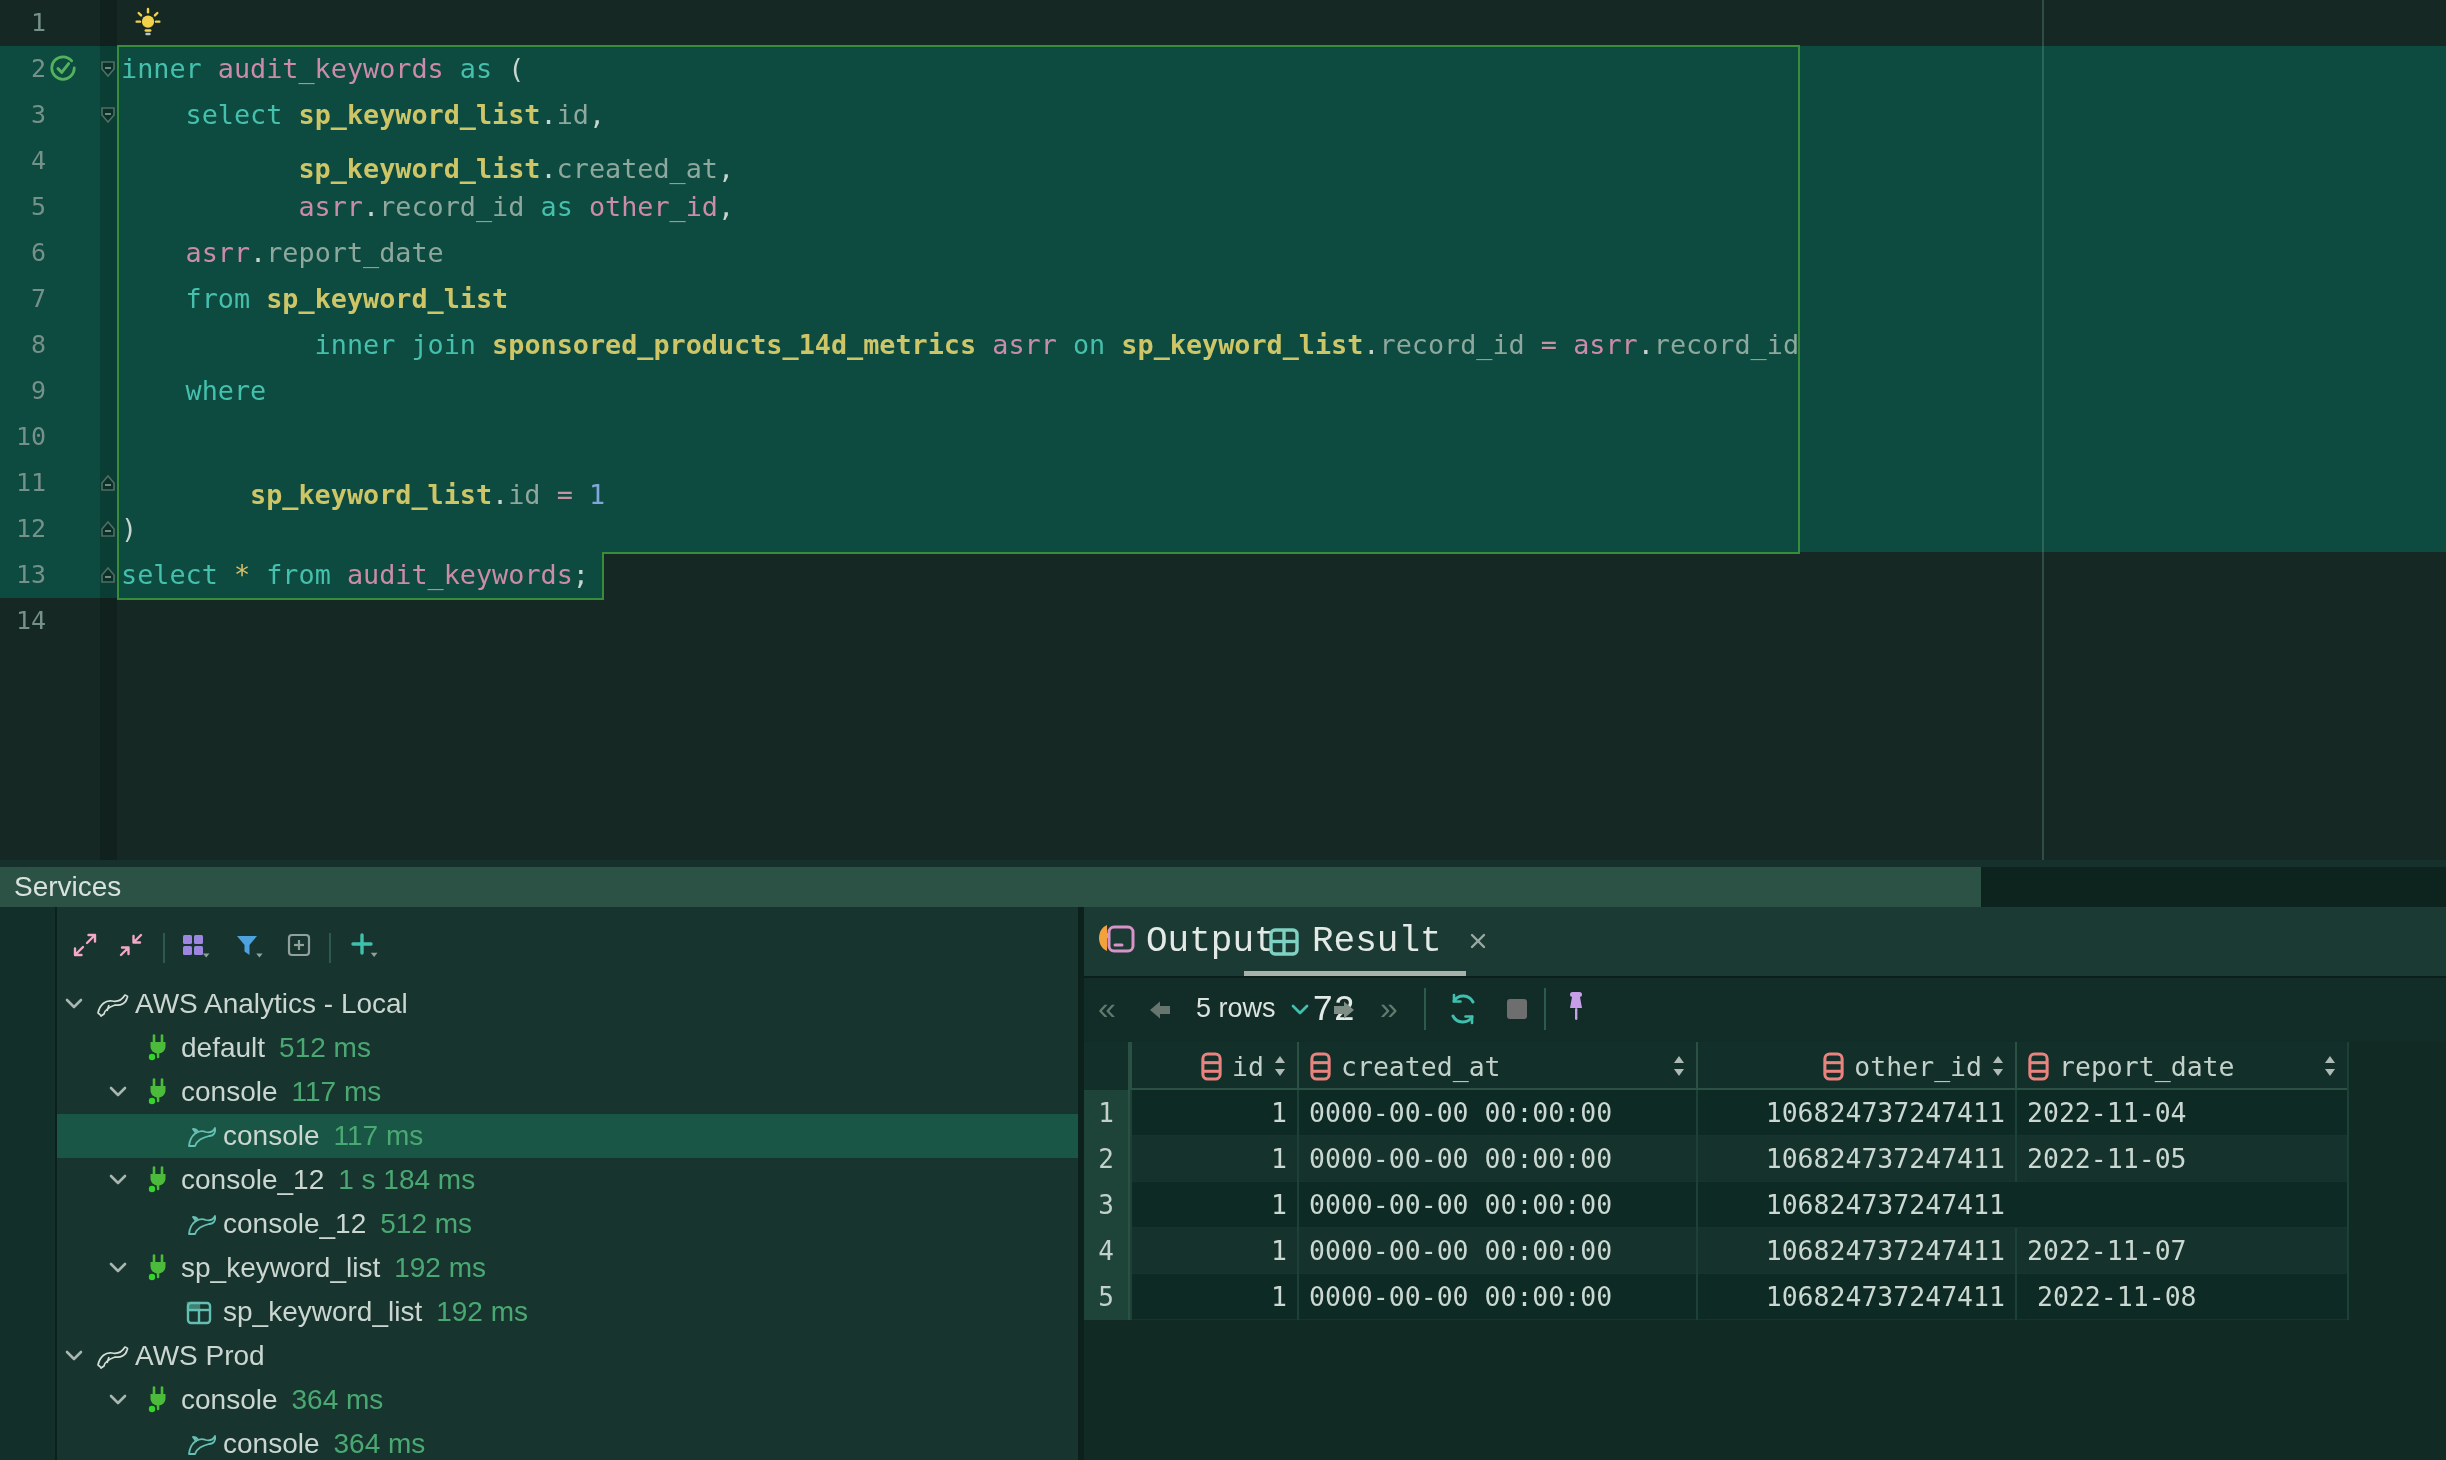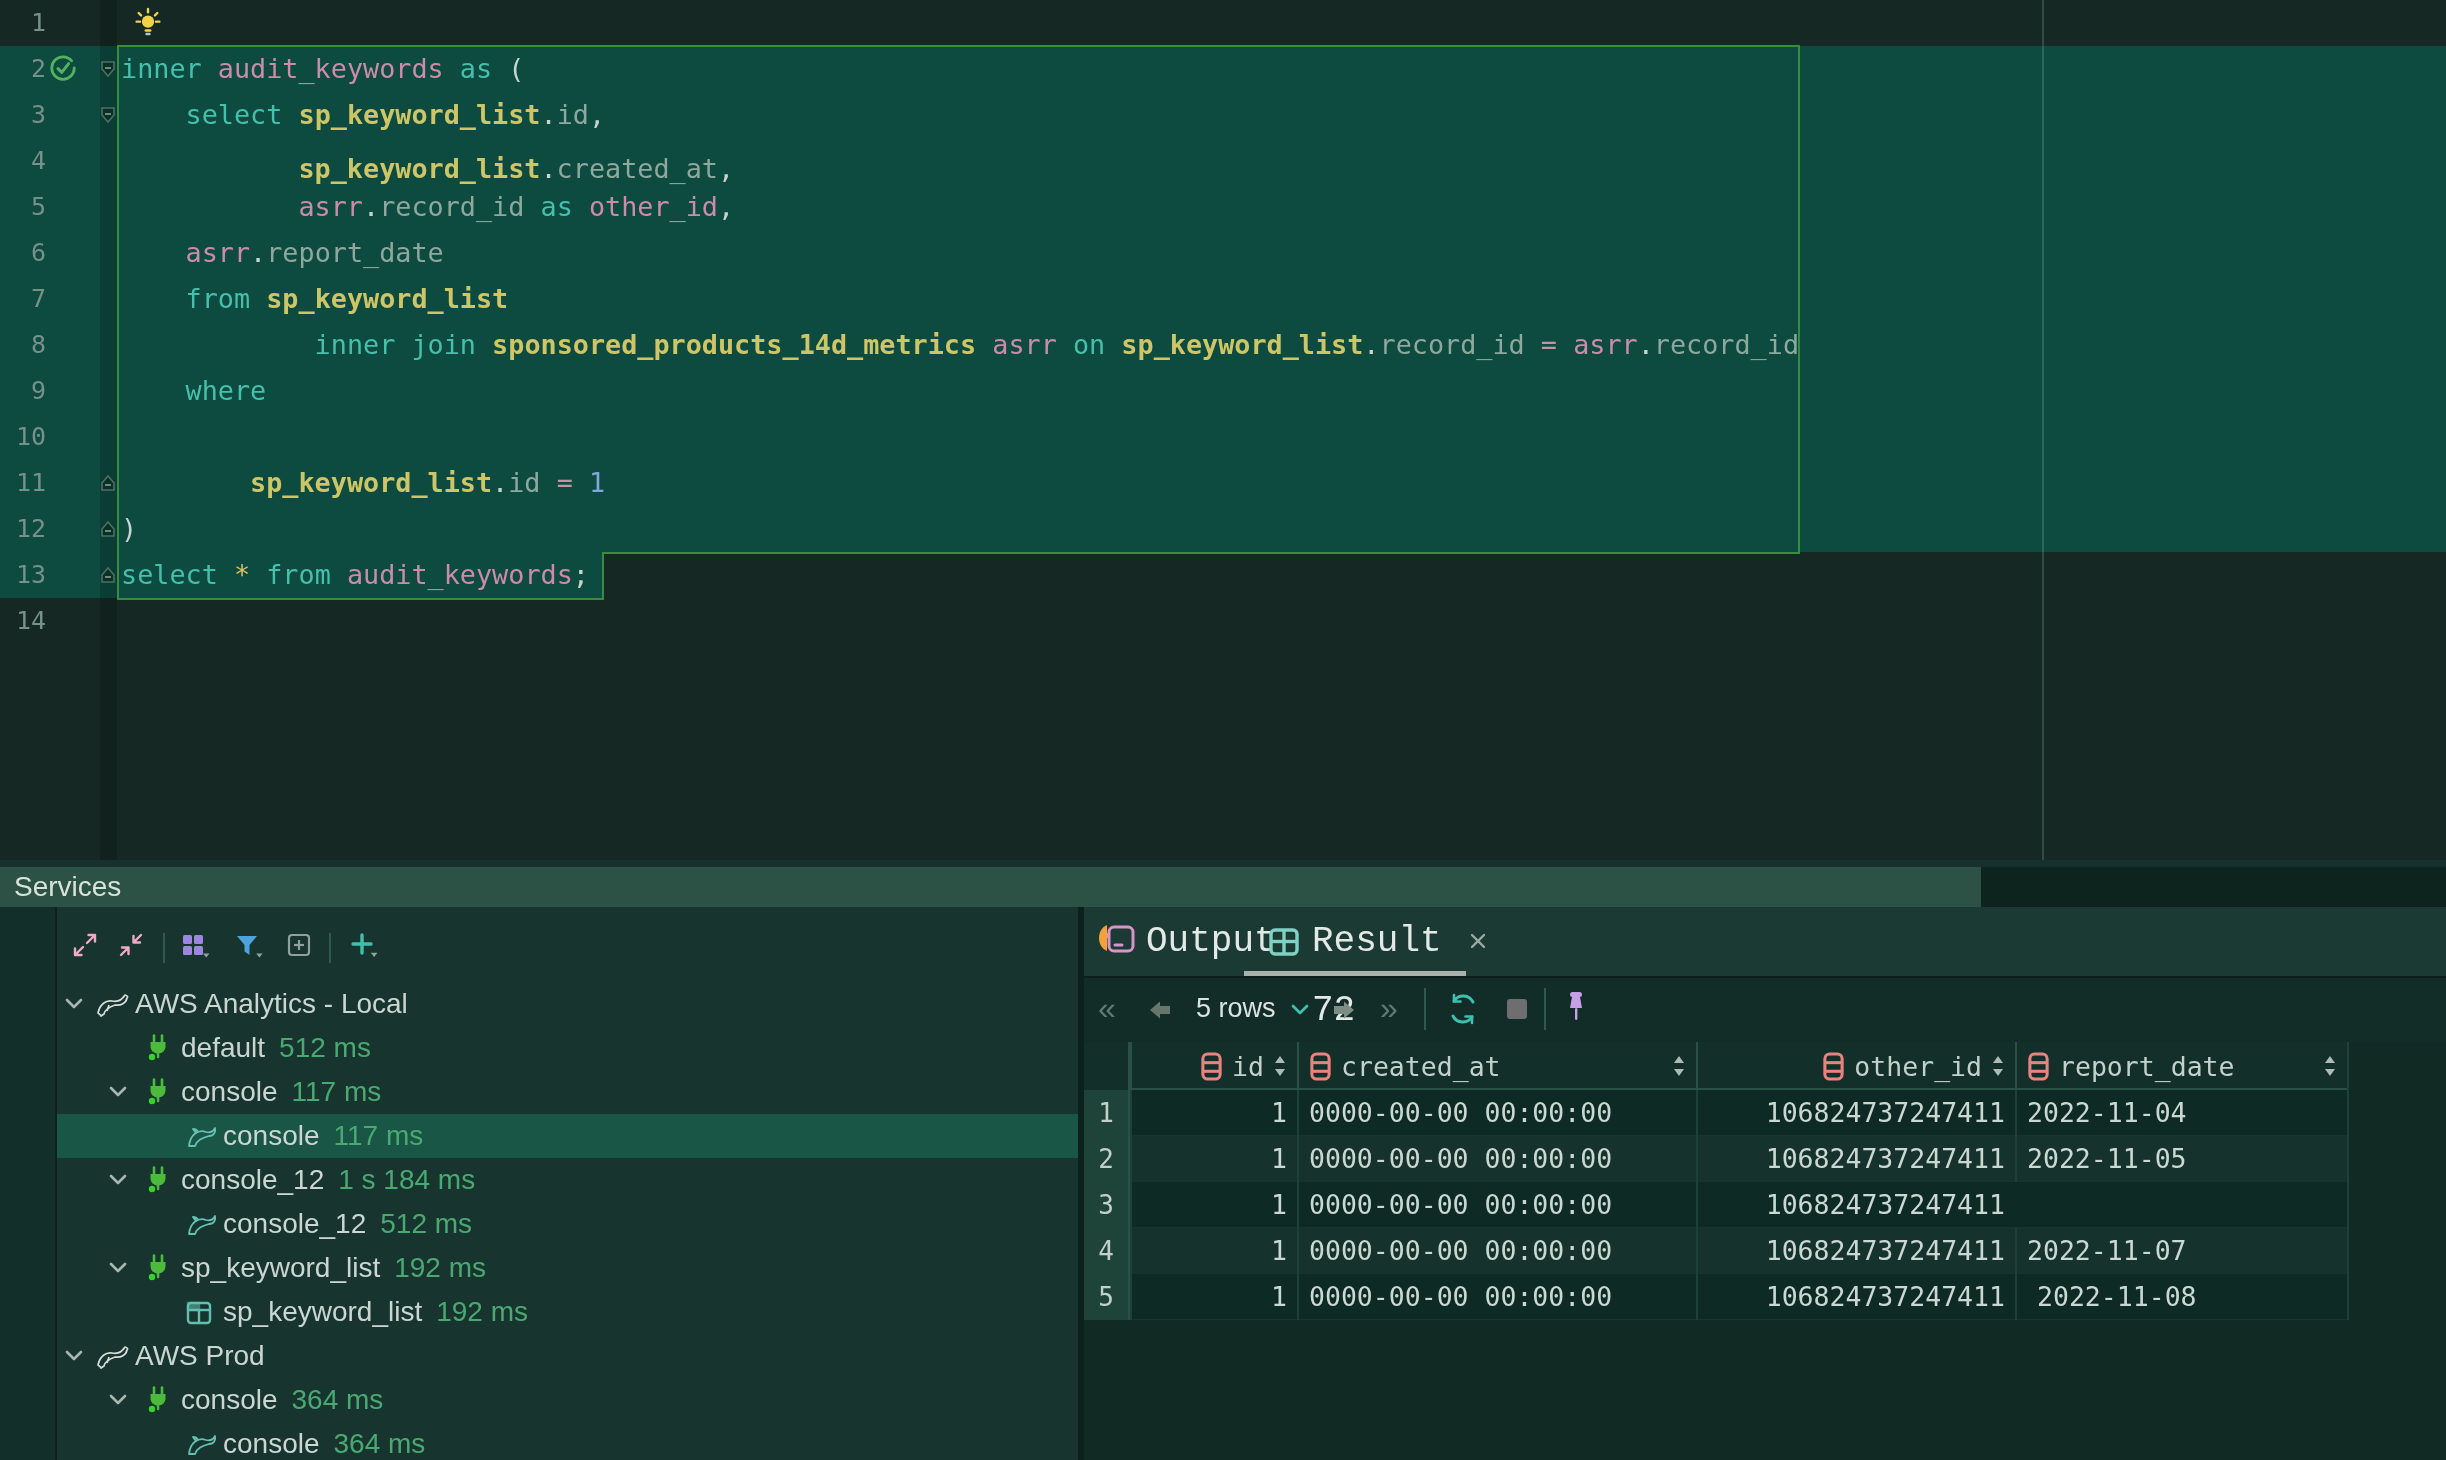--- a/index.html
+++ b/index.html
@@ -87,21 +87,21 @@
       <div class="codeline" style="position: absolute; top: 230px; height: 46px;"><span class="tok-pl">    </span><span class="tok-id">asrr</span><span class="tok-pl">.</span><span class="tok-fld">report_date</span></div>
       <div class="lnum" style="position: absolute; left: 0px; top: 276px; height: 46px;">7</div>
       <div class="codeline" style="position: absolute; top: 276px; height: 46px;"><span class="tok-pl">    </span><span class="tok-kw">from</span><span class="tok-pl"> </span><span class="tok-tbl">sp_keyword_list</span></div>
       <div class="lnum" style="position: absolute; left: 0px; top: 322px; height: 46px;">8</div>
       <div class="codeline" style="position: absolute; top: 322px; height: 46px;"><span class="tok-pl">            </span><span class="tok-kw">inner</span><span class="tok-pl"> </span><span class="tok-kw">join</span><span class="tok-pl"> </span><span class="tok-tbl">sponsored_products_14d_metrics</span><span class="tok-pl"> </span><span class="tok-id">asrr</span><span class="tok-pl"> </span><span class="tok-kw">on</span><span class="tok-pl"> </span><span class="tok-tbl">sp_keyword_list</span><span class="tok-pl">.</span><span class="tok-fld">record_id</span><span class="tok-pl"> </span><span class="tok-op">=</span><span class="tok-pl"> </span><span class="tok-id">asrr</span><span class="tok-pl">.</span><span class="tok-fld">record_id</span></div>
       <div class="lnum" style="position: absolute; left: 0px; top: 368px; height: 46px;">9</div>
       <div class="codeline" style="position: absolute; top: 368px; height: 46px;"><span class="tok-pl">    </span><span class="tok-kw">where</span></div>
       <div class="lnum" style="position: absolute; left: 0px; top: 414px; height: 46px;">10</div>
       <div class="codeline" style="position: absolute; top: 414px; height: 46px;"></div>
       <div class="lnum" style="position: absolute; left: 0px; top: 460px; height: 46px;">11</div>
-      <div class="codeline" style="position: absolute; top: 460px; height: 46px;"><span class="tok-pl">        </span><span class="tok-tbl">sp_keyword_list</span><span class="tok-pl">.</span><span class="tok-fld">id</span><span class="tok-pl"> </span><span class="tok-op">=</span><span class="tok-pl"> </span><span class="tok-num">1</span></div>
+      <div class="codeline" style="position: absolute; top: 472px; height: 46px;"><span class="tok-pl">        </span><span class="tok-tbl">sp_keyword_list</span><span class="tok-pl">.</span><span class="tok-fld">id</span><span class="tok-pl"> </span><span class="tok-op">=</span><span class="tok-pl"> </span><span class="tok-num">1</span></div>
       <div class="lnum" style="position: absolute; left: 0px; top: 506px; height: 46px;">12</div>
       <div class="codeline" style="position: absolute; top: 506px; height: 46px;"><span class="tok-pl">)</span></div>
       <div class="lnum" style="position: absolute; left: 0px; top: 552px; height: 46px;">13</div>
       <div class="codeline" style="position: absolute; top: 552px; height: 46px;"><span class="tok-kw">select</span><span class="tok-pl"> </span><span class="tok-star">*</span><span class="tok-pl"> </span><span class="tok-kw">from</span><span class="tok-pl"> </span><span class="tok-id">audit_keywords</span><span class="tok-pl">;</span></div>
       <div class="lnum" style="position: absolute; left: 0px; top: 598px; height: 46px;">14</div>
       <div class="codeline" style="position: absolute; top: 598px; height: 46px;"></div>
       <div style="position: absolute; left: 132px; top: 7px;"><svg width="32" height="32" viewBox="0 0 24 24">
           <g stroke="#f2d24b" stroke-width="1.8" stroke-linecap="round">
             <line x1="12" y1="1.5" x2="12" y2="4"></line>
             <line x1="5" y1="4.5" x2="6.8" y2="6.3"></line>

